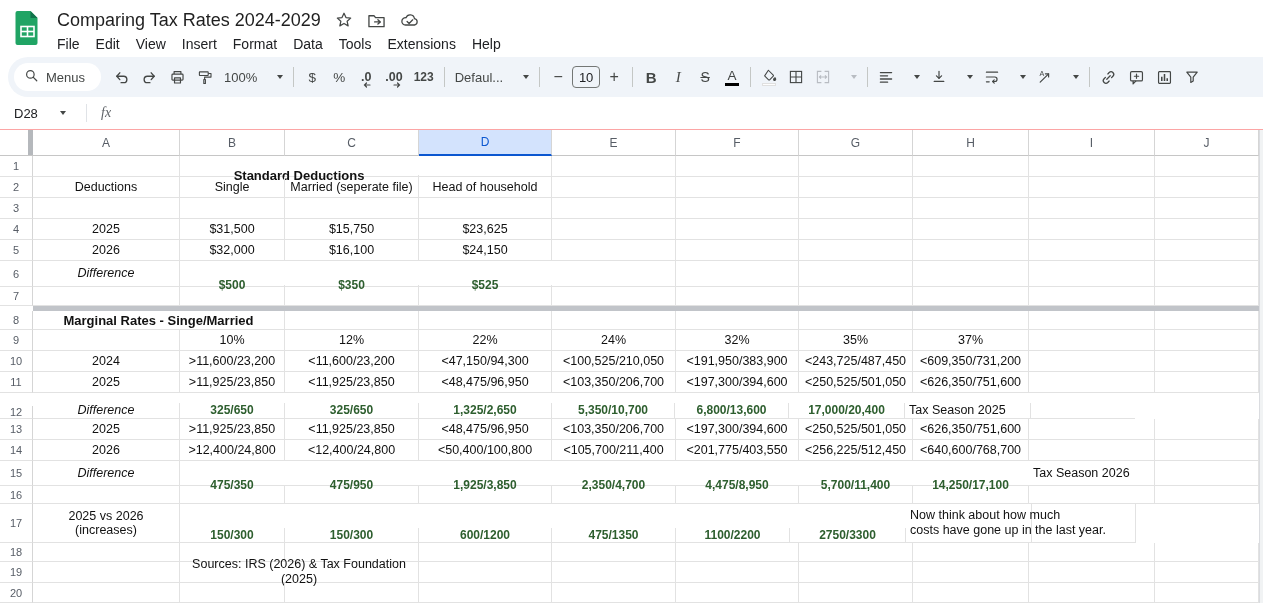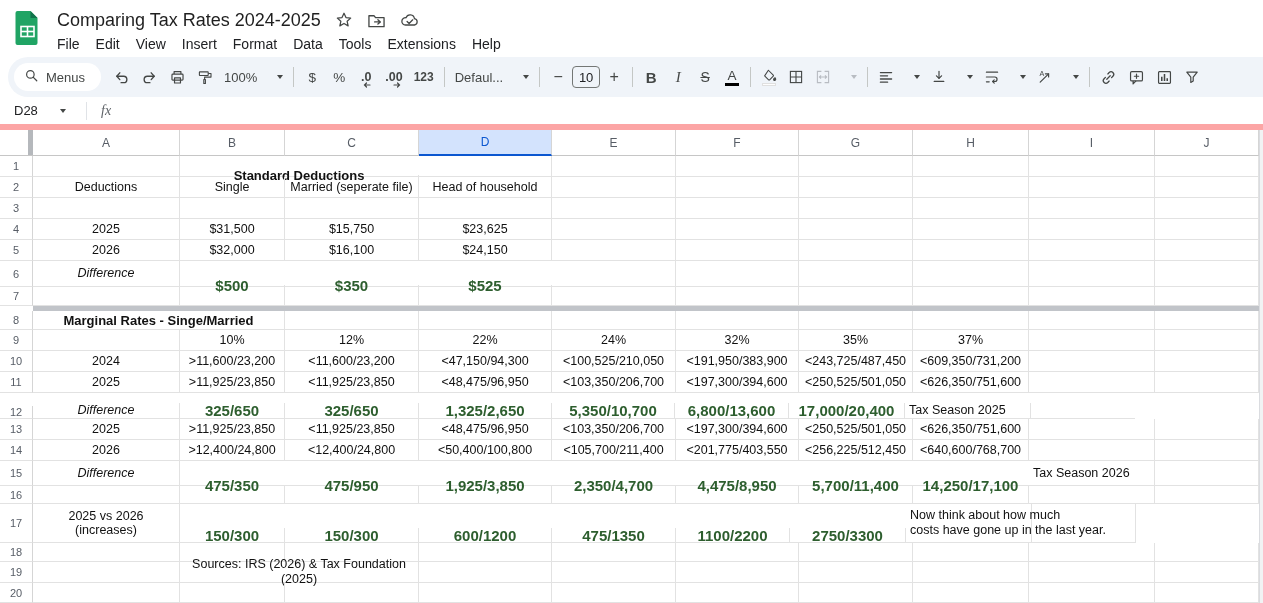--- a/index.html
+++ b/index.html
@@ -35,21 +35,21 @@
     display:flex; align-items:center; justify-content:center; font-size:13px; color:#202124; }
   .b-bold { font-weight:700; font-size:15px; }
   .b-italic { font-style:italic; font-family:"Liberation Serif", serif; font-size:15px; }
   .b-strike { text-decoration:line-through; font-size:14px; }
   .b-color { display:flex; flex-direction:column; align-items:center; line-height:13px; font-size:13.5px; font-weight:500;}
   .b-color .bar { width:14px; height:3px; background:#000; margin-top:1px; }
   .b-fill .bar { width:14px; height:3px; background:#fdfdfd; border:0.5px solid #e0e0e0; margin-top:1px; }
   .disabled { color:#b8bcc2; }
 
   
-  .fbar { height:33px; display:flex; align-items:center; border-bottom:6px solid #fca5a5; background:#fff; }
+  .fbar { height:33px; display:flex; align-items:center; border-bottom:1px solid #fca5a5; background:#fff; }
   .namebox { width:72px; padding-left:14px; font-size:13px; color:#202124; display:flex; align-items:center; justify-content:space-between; }
   .namebox .caret { color:#444746; margin-right:6px; }
   .fbar-div { width:1px; height:18px; background:#e0e3e7; margin:0 6px 0 14px; }
   .fx { font-style:italic; font-family:"Liberation Serif", serif; font-size:14px; color:#5f6368; margin-left:8px; }
   .formula-input { flex:1; height:100%; }
 
   
   #grid { position:relative; width:1263px; background:#fff; }
   .ghead { display:flex; height:26px; }
   .corner { width:33px; flex:none; border-right:1px solid #c6c6c6; border-bottom:1px solid #c6c6c6; position:relative; background:#fff;}
@@ -58,21 +58,21 @@
     border-right:1px solid #d5d5d5; border-bottom:1px solid #c6c6c6; background:#fff; }
   .colhdr.sel { background:var(--selected_header_bg); color:var(--selected_header_text); font-weight:500;
     border-bottom:2px solid var(--selected_header_text); }
   .grow { display:flex; }
   .rowhdr { width:33px; flex:none; display:flex; align-items:center; justify-content:center;
     font-size:11px; color:#575d66; border-right:1px solid #d5d5d5; border-bottom:1px solid #e2e2e2; background:#fff; }
   .cell { flex:none; display:flex; align-items:center; justify-content:center; font-size:12.5px; color:#111;
     border-right:1px solid #e2e2e2; border-bottom:1px solid #e2e2e2; white-space:pre-line; text-align:center; line-height:15px; }
   .cell.s-b { font-weight:700; font-size:13px; }
   .cell.s-i { font-style:italic; }
-  .cell.s-g { font-weight:700; font-size:15px; color:var(--value_green);margin-top:24px; }
+  .cell.s-g { font-weight:700; font-size:12px; color:var(--value_green);margin-top:24px; }
   .cell.s-l { justify-content:flex-start; padding-left:4px; text-align:left; }
   .cell.s-m { line-height:14px; }
   .cell.s-n { justify-content:flex-start; padding-left:4px; text-align:left; white-space:pre;
     line-height:15px; position:relative; z-index:2; }
   .frozen-divider { height:5px; background:#c1c4c9; margin-left:33px; }
   .edge-strip { position:absolute; top:0; right:0; bottom:0; width:4px; background:#f1f3f4; border-left:1px solid #dadce0; }
   svg { flex:none; }
 </style>
 </head>
 <body>
@@ -84,21 +84,21 @@
       <path d="M16 1 l7 7 h-7 Z" fill="#11734b"></path>
       <g stroke="#ffffff" stroke-width="1.6" fill="none">
         <rect x="6.5" y="16.5" width="13" height="10"></rect>
         <line x1="6.5" y1="21.5" x2="19.5" y2="21.5"></line>
         <line x1="13" y1="16.5" x2="13" y2="26.5"></line>
       </g>
     </svg>
   </div>
   <div class="title-block">
     <div class="title-row">
-      <span class="doc-title">Comparing Tax Rates 2024-2025</span>
+      <span class="doc-title">Comparing Tax Rates 2024-2029</span>
       <span class="title-ico">
         <svg width="18" height="18" viewBox="0 0 20 20" fill="none" stroke="#444746" stroke-width="1.4" stroke-linejoin="round">
           <path d="M10 2.5 l2.2 4.8 5.2 .6 -3.9 3.5 1.1 5.1 -4.6 -2.6 -4.6 2.6 1.1 -5.1 -3.9 -3.5 5.2 -.6 Z"></path>
         </svg>
       </span>
       <span class="title-ico">
         <svg width="19" height="17" viewBox="0 0 20 18" fill="none" stroke="#444746" stroke-width="1.4">
           <path d="M2 4 h5.5 l1.5 2 H18 v9.5 H2 Z" stroke-linejoin="round"></path>
           <path d="M8 10.5 h5.5 M11.5 8.2 l2.6 2.3 -2.6 2.3" stroke-linecap="round" stroke-linejoin="round"></path>
         </svg>

